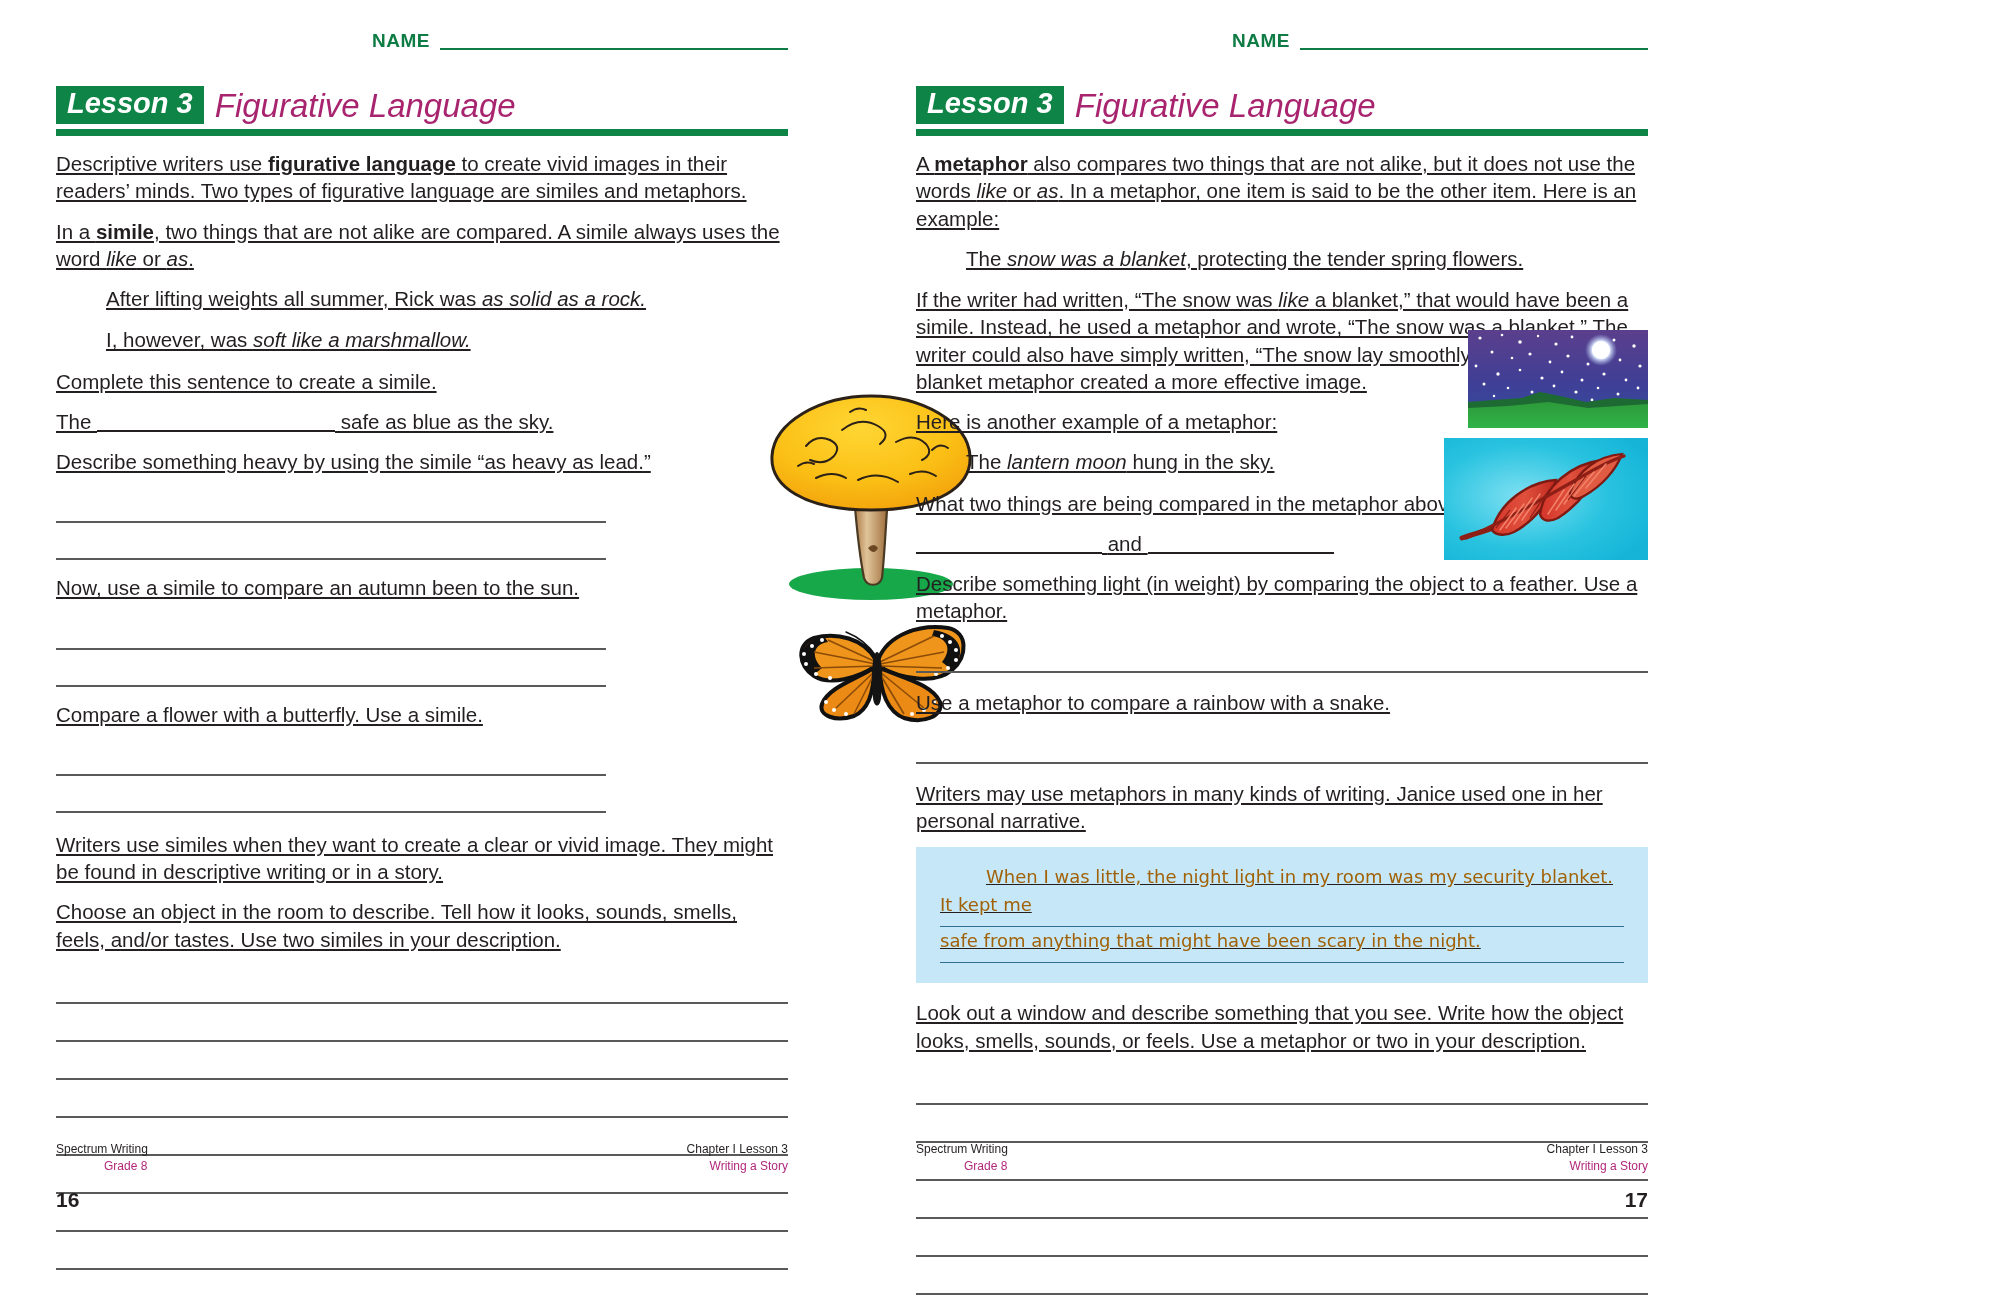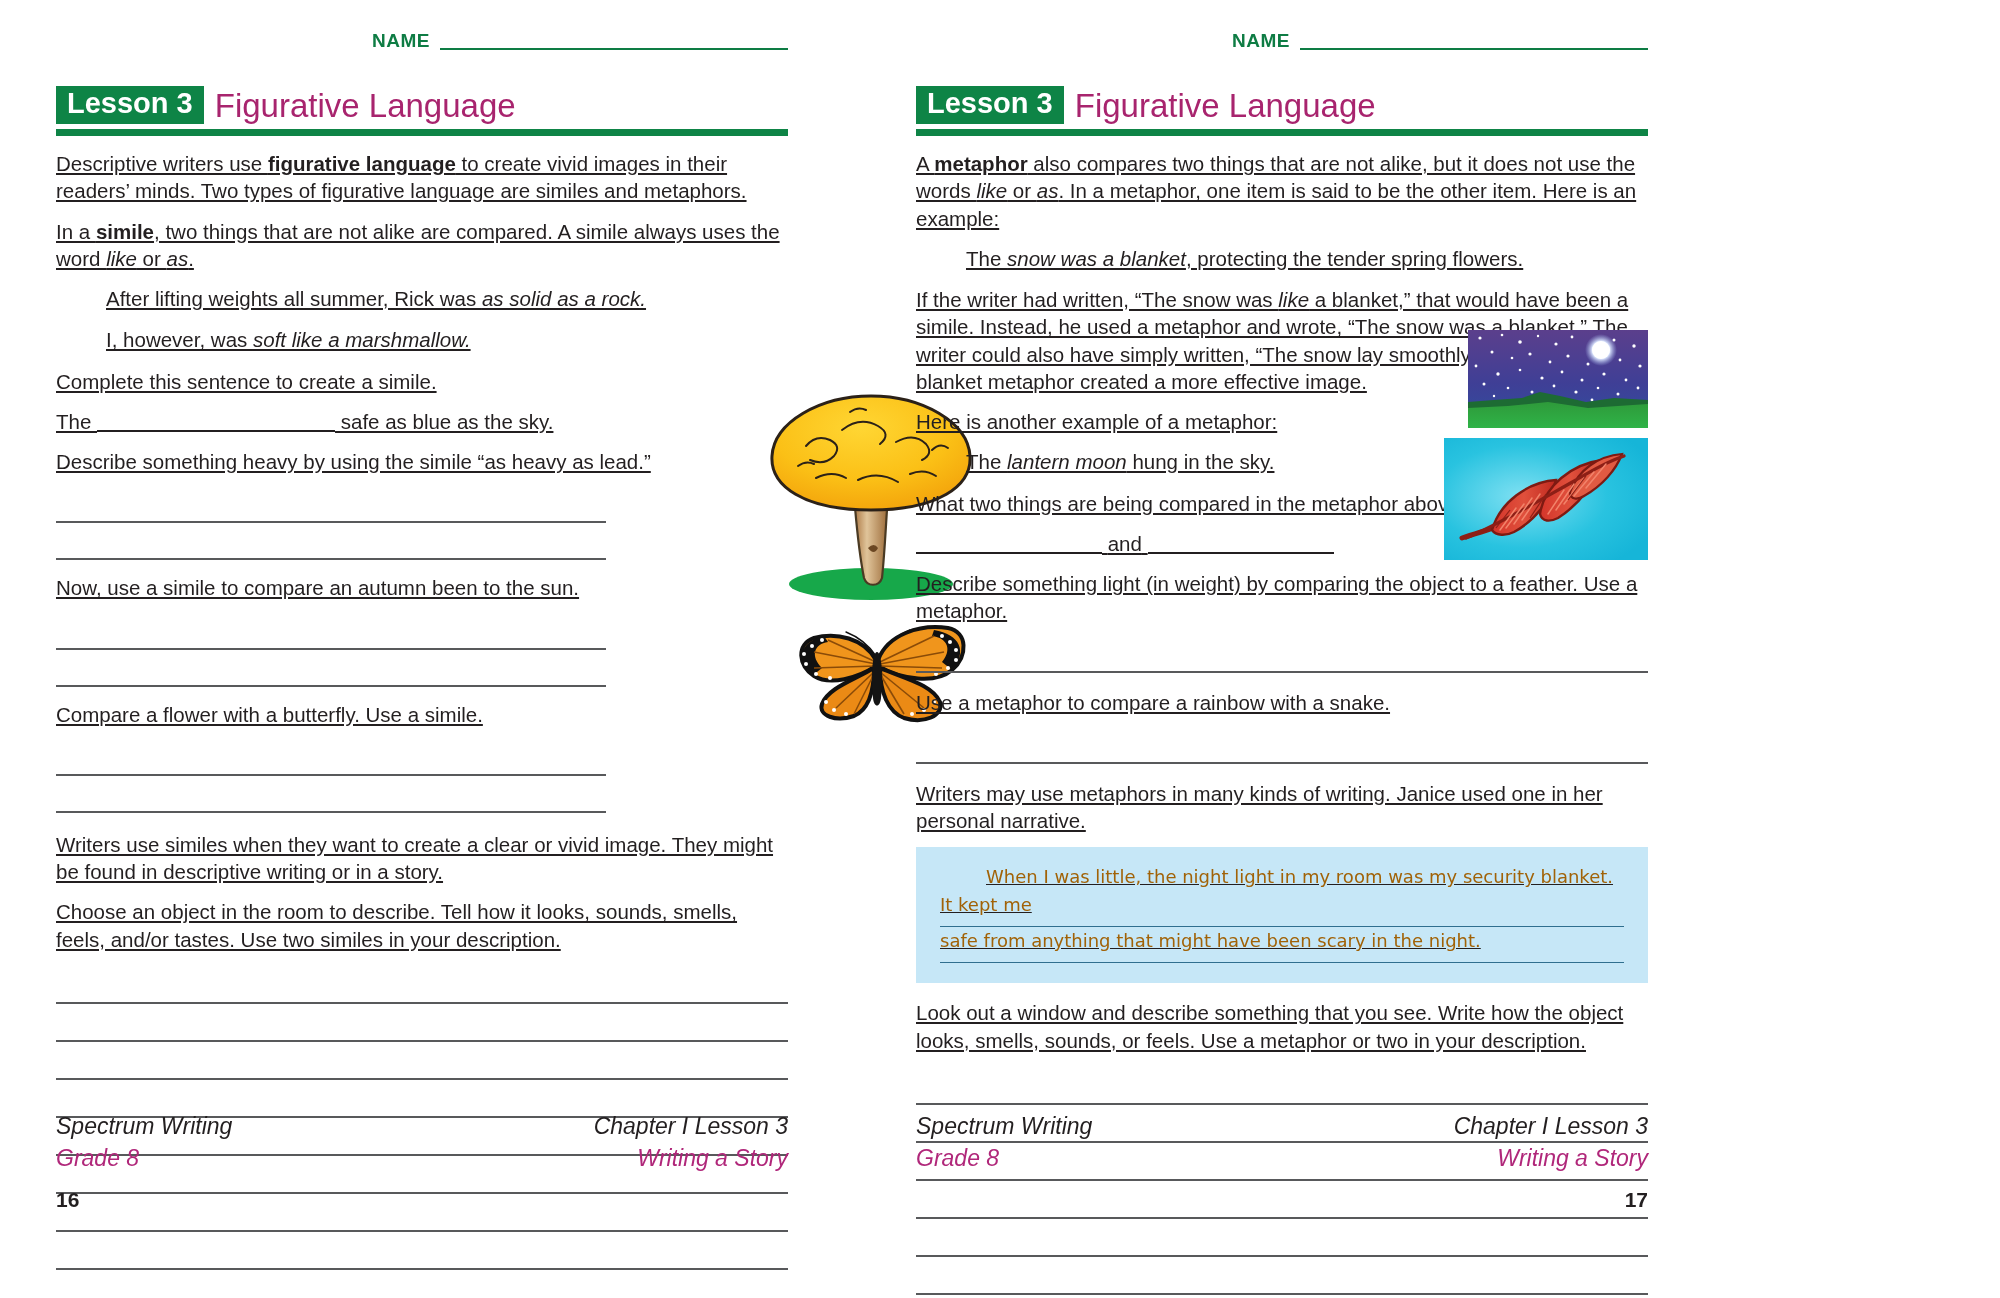--- a/index.html
+++ b/index.html
@@ -12,21 +12,21 @@
   .page{position:relative;width:1000px;height:1298px;box-sizing:border-box;}
   .page-inner{position:absolute;left:56px;right:56px;top:0;bottom:0;}
   .page.right .page-inner{left:72px;right:40px;}
 
   
   .name-row{position:absolute;top:30px;right:0;display:flex;align-items:flex-end;}
   .name-label{color:#0e7c44;font-weight:bold;font-size:19px;letter-spacing:.5px;padding-bottom:2px;}
   .name-rule{width:348px;height:0;border-bottom:2.5px solid #0e7c44;margin-left:10px;margin-bottom:4px;}
 
   
-  .lesson-head{position:absolute;top:86px;left:0;right:0;display:flex;align-items:center;}
+  .lesson-head{position:absolute;top:86px;left:0;right:0;display:flex;align-items:center;font-style:italic;}
   .lesson-tag{background:#0e8446;color:#ffffff;font-weight:bold;font-size:29px;
     padding:3px 11px 6px 11px;line-height:1;white-space:nowrap;}
   .lesson-title{color:#a8246e;font-size:33px;margin-left:11px;line-height:1;font-weight:400;}
   .head-rule{position:absolute;top:129px;left:0;right:0;border-bottom:7px solid #0e8446;}
 
   
   .body{position:absolute;top:150px;left:0;right:0;text-decoration:underline;}
   p.t{font-size:20.5px;line-height:1.33;margin:0 0 13px 0;}
   p.t.ex{margin-left:50px;margin-bottom:14px;}
   p.t.tight{margin-bottom:11px;}
@@ -60,24 +60,24 @@
   .sample .sline{
     font-family:"DejaVu Sans", sans-serif;
     font-size:18px;line-height:1.52;color:#a16207;
     border-bottom:1.6px solid #2f6f8f;display:block;padding-bottom:8px;
   }
   .sample .sline.first{text-indent:46px;}
 
   
   .footer{position:absolute;bottom:86px;left:0;right:0;}
   .f-row{display:flex;justify-content:space-between;align-items:flex-start;}
-  .f-left div,.f-right div{font-size:23px;line-height:1.42;font-style:italic;}
+  .f-left div,.f-right div{font-size:12px;line-height:1.42;}
   .f-right{text-align:right;}
   .f-black{color:#231f20;}
-  .f-mag{color:#b0277a;}
+  .f-mag{color:#b0277a;margin-left:48px;}
   .pgnum{font-size:21px;font-weight:bold;color:#231f20;margin-top:13px;}
   .pgnum.r{text-align:right;}
 </style>
 </head>
 <body>
 
 <div class="spread">
 
   <div class="page left">
     <div class="page-inner">

